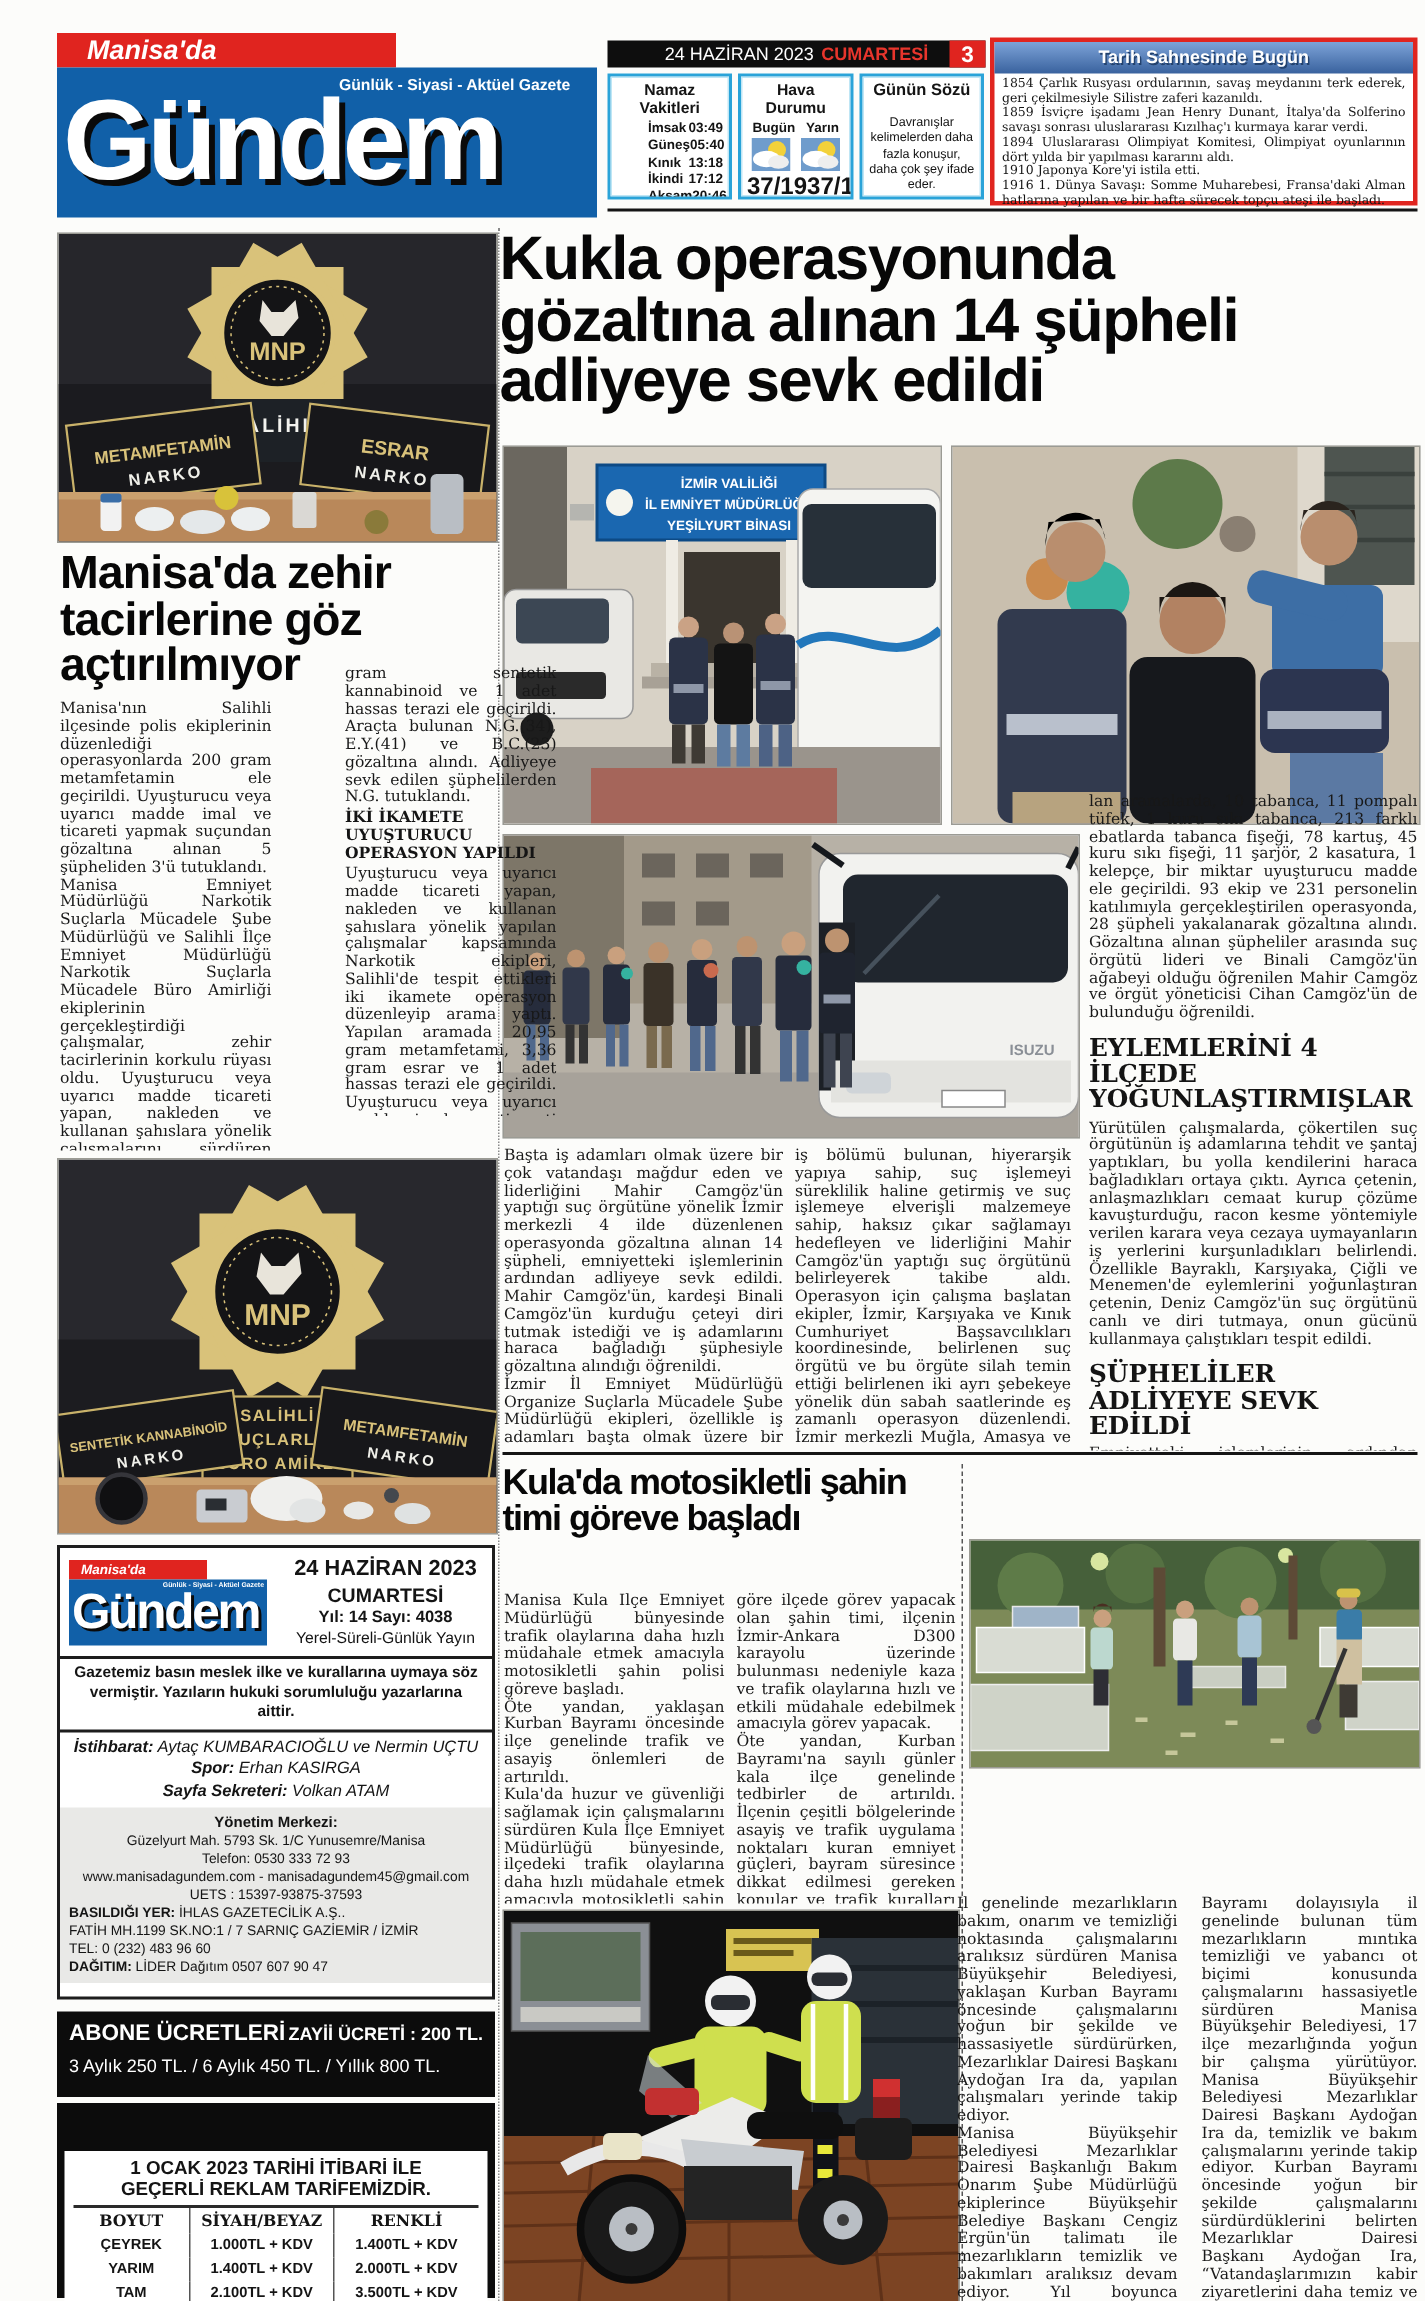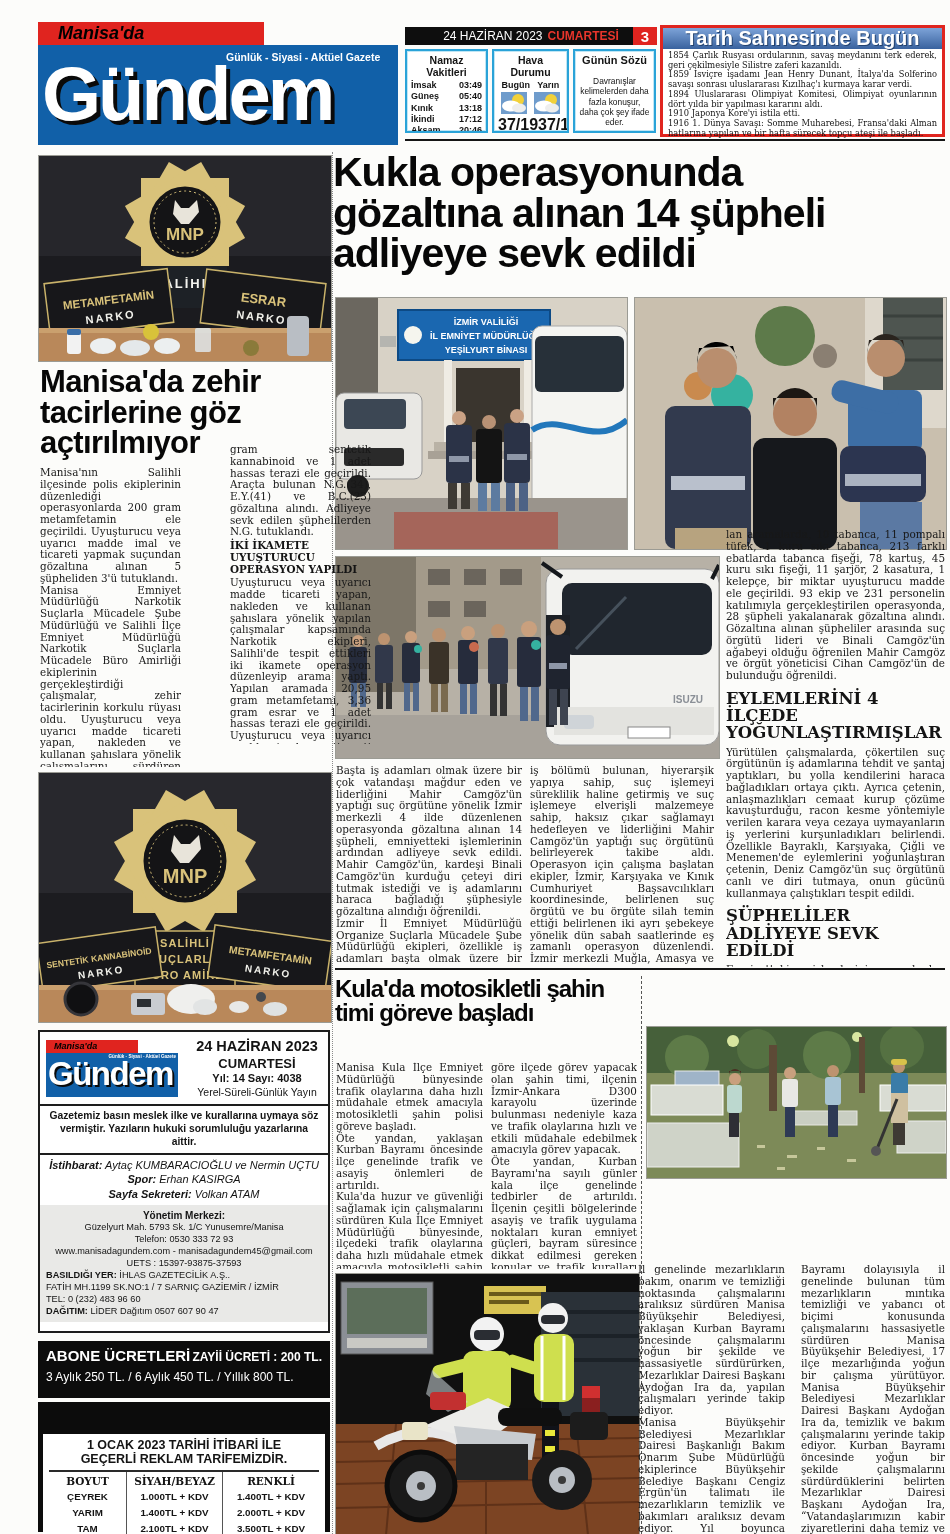--- a/index.html
+++ b/index.html
@@ -1,44 +1,44 @@
 <!DOCTYPE html>
 <html lang="tr"><head>
 <meta charset="utf-8">
 <style>
   html,body{margin:0;padding:0;background:#8a8a8a;}
   .page{position:relative;width:950px;height:1534px;margin:0 auto;background:#fcfcfa;
         font-family:"DejaVu Serif",serif;color:#141414;overflow:hidden;}
   .abs{position:absolute;}
 
   
-  .logo-red{background:#e0241f;color:#000000;font-family:"Liberation Sans",sans-serif;
+  .logo-red{background:#e0241f;color:#ffffff;font-family:"Liberation Sans",sans-serif;
             font-style:italic;font-weight:700;}
   .logo-blue{background:#1160a8;}
   .logo-word{font-family:"Liberation Sans",sans-serif;font-weight:800;color:#fff;
              text-shadow:4px 4px 0 #0a0a0a;letter-spacing:-3px;line-height:1;}
   .logo-tag{font-family:"Liberation Sans",sans-serif;font-weight:700;color:#fff;}
 
   .date-strip{background:#0e0e0e;color:#fff;font-family:"Liberation Sans",sans-serif;
               font-size:12px;display:flex;align-items:center;justify-content:center;gap:5px;}
   .date-strip .day{color:#e8352c;font-weight:700;}
   .pagenum{position:absolute;right:0;top:0;width:24px;height:100%;background:#e0241f;color:#fff;
            display:flex;align-items:center;justify-content:center;font-weight:800;font-size:15px;}
 
   .infobox{background:#fff;border:2px solid #2aa3d8;box-shadow:inset 0 0 0 1px #bfe6f5;
            padding:3px 4px;font-family:"Liberation Sans",sans-serif;overflow:hidden;}
   .ib-title{font-weight:700;font-size:10.5px;text-align:center;margin-bottom:2px;}
-  .prow{display:flex;justify-content:space-between;font-size:9px;font-weight:700;line-height:11.3px;}
+  .prow{display:flex;justify-content:space-between;font-size:9px;font-weight:700;line-height:11.3px;margin-left:21px;}
   .wrow{display:flex;justify-content:space-around;text-align:center;font-size:9px;font-weight:700;}
   .wval{font-size:16px;font-weight:800;}
   .soz-text{font-size:8.4px;line-height:1.22;text-align:center;margin-top:10px;}
 
   .tarih{background:#fff;border:3px solid #e0251f;}
   .tarih-head{background:linear-gradient(#7da3d8,#39629e);color:#fff;font-weight:800;
-              font-family:"Liberation Sans",sans-serif;font-size:20px;text-align:center;
+              font-family:"Liberation Sans",sans-serif;font-size:12px;text-align:center;
               line-height:21px;text-shadow:1px 1px 0 #23426e;}
   .tarih-body{padding:2px 5px;}
   .hist-item{font-size:8.3px;line-height:1.17;text-align:justify;}
 
   
   .headline{font-family:"Liberation Sans",sans-serif;font-weight:800;color:#070707;
             white-space:pre-line;line-height:0.99;}
   .bodytext{font-size:10.4px;line-height:1.13;text-align:justify;color:#181818;
             overflow:hidden;white-space:pre-line;}
   .subhead-big{font-weight:700;font-size:16.5px;line-height:1.05;margin:8px 0 5px;}

